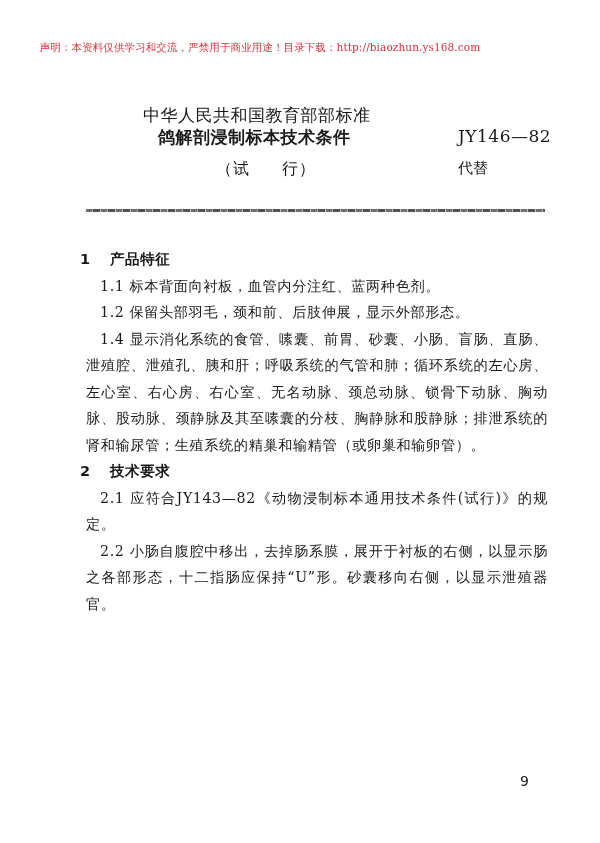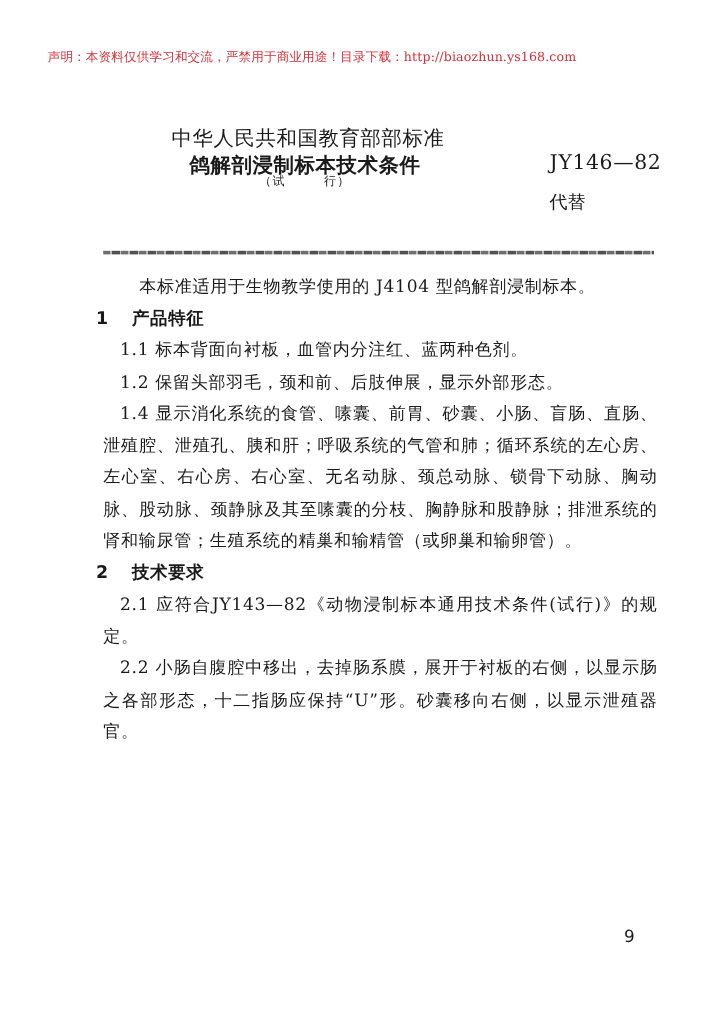--- a/index.html
+++ b/index.html
@@ -8,21 +8,21 @@
     font-family: "DejaVu Serif", "Liberation Serif", serif; color: #1a1a1a;
   }
   .notice {
     position: absolute; top: 41px; left: 0; width: 520px; text-align: center;
     font-size: 10.5px; color: #d2323c; letter-spacing: 0.1px;
     font-family: "DejaVu Serif", serif;
   }
   .hdr-line1 { position: absolute; top: 92px; left: 143px; font-size: 17px; letter-spacing: 0.5px; margin-top: 12px; }
   .hdr-title { position: absolute; top: 126px; left: 158px; font-size: 17px; font-weight: bold; font-family: "DejaVu Sans", sans-serif; letter-spacing: 0.5px; text-align: right; }
   .hdr-code  { position: absolute; top: 126px; left: 458px; font-size: 17px; letter-spacing: 0.5px; }
-  .hdr-trial { position: absolute; top: 144px; left: 216px; font-size: 10px; letter-spacing: 1px; }
+  .hdr-trial { position: absolute; top: 159px; left: 216px; font-size: 16px; letter-spacing: 1px; }
   .hdr-trial .gap { display: inline-block; width: 32px; }
   .hdr-replace { position: absolute; top: 159px; left: 458px; font-size: 15px; }
   .rule {
     position: absolute; top: 209px; left: 86px; width: 459px; height: 3px;
     background: repeating-linear-gradient(90deg, #555 0 6px, #aaa 6px 7px, #333 7px 14px, #bbb 14px 15px);
     opacity: 0.85;
   }
   .body-text { position: absolute; left: 86px; width: 462px; font-size: 14.2px; line-height: 26.5px; letter-spacing: 0.6px; }
   .p { margin: 0; text-indent: 14px; text-align: justify; }
   .p.intro { text-indent: 30px; }
@@ -39,23 +39,22 @@
 <div class="hdr-title">鸽解剖浸制标本技术条件</div>
 <div class="hdr-code">JY146—82</div>
 <div class="hdr-trial">
   <span>（试</span><span class="gap"></span><span>行）</span>
 </div>
 <div class="hdr-replace">代替</div>
 
 <div class="rule"></div>
 
 <div class="body-text" style="top:226px;">
-  <p class="p intro">本标准适用于生物教学使用的 J4104 型鸽解剖浸制标本。</p>
 
-  <p class="sec" style="margin-left:-6px;">
+  <p class="sec" style="margin-left:-6px;margin-top:20px;">
     <span class="num">1</span><span>产品特征</span>
   </p>
   <p class="p">1.1 标本背面向衬板，血管内分注红、蓝两种色剂。</p>
   <p class="p">1.2 保留头部羽毛，颈和前、后肢伸展，显示外部形态。</p>
   <p class="p">1.4 显示消化系统的食管、嗉囊、前胃、砂囊、小肠、盲肠、直肠、泄殖腔、泄殖孔、胰和肝；呼吸系统的气管和肺；循环系统的左心房、左心室、右心房、右心室、无名动脉、颈总动脉、锁骨下动脉、胸动脉、股动脉、颈静脉及其至嗉囊的分枝、胸静脉和股静脉；排泄系统的肾和输尿管；生殖系统的精巢和输精管（或卵巢和输卵管）。</p>
 
   <p class="sec" style="margin-left:-6px;">
     <span class="num">2</span><span>技术要求</span>
   </p>
   <p class="p">2.1 应符合JY143—82《动物浸制标本通用技术条件(试行)》的规定。</p>

